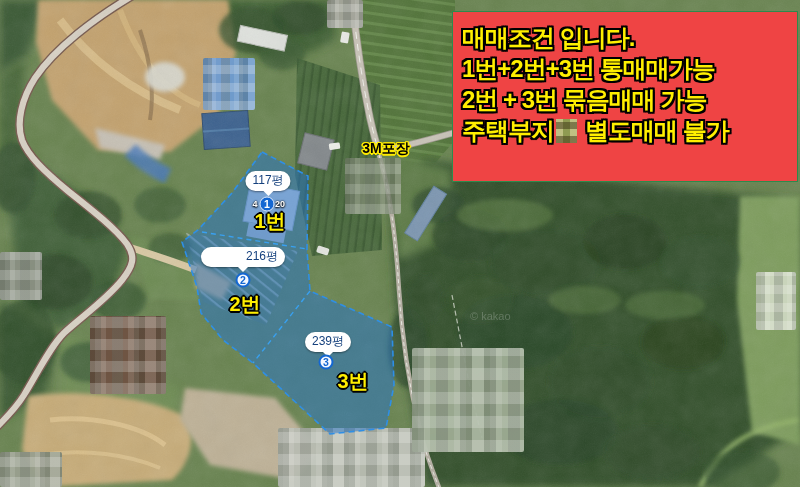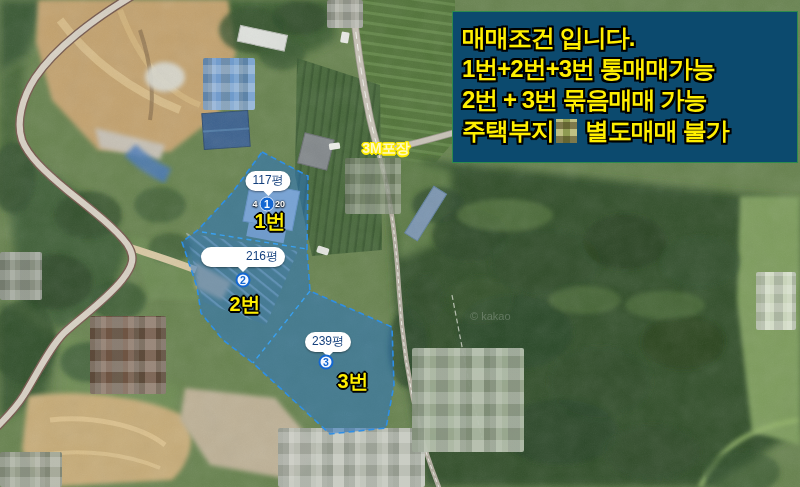--- a/index.html
+++ b/index.html
@@ -44,28 +44,28 @@
     text-shadow:0 0 2px #000,0 1px 2px #000;
   }
   .pname{
     position:absolute;transform:translate(-50%,-50%);
     font-size:20px;font-weight:bold;color:#ffef00;white-space:nowrap;
     text-shadow:-2px 0 0 #000,2px 0 0 #000,0 -2px 0 #000,0 2px 0 #000,
                 -1px -1px 0 #000,1px -1px 0 #000,-1px 1px 0 #000,1px 1px 0 #000;
   }
   .roadlbl{
     position:absolute;transform:translate(-50%,-50%);
-    font-size:14px;font-weight:bold;color:#fef9c3;white-space:nowrap;
+    font-size:14px;font-weight:bold;color:#000000;white-space:nowrap;
     text-shadow:-1.5px 0 0 #ffec00,1.5px 0 0 #ffec00,0 -1.5px 0 #ffec00,0 1.5px 0 #ffec00,
                 -1px -1px 0 #ffec00,1px -1px 0 #ffec00,-1px 1px 0 #ffec00,1px 1px 0 #ffec00;
   }
   
   .notice{
-    position:absolute;left:452px;top:11px;width:346px;height:152px;
-    background:#0c4a6e;border:1px solid #2e8a4c;
+    position:absolute;left:452px;top:11px;width:346px;height:171px;
+    background:#ef4444;border:1px solid #2e8a4c;
     padding:10px 0 0 9px;
   }
   .notice-line{
     font-size:24px;font-weight:bold;line-height:31px;letter-spacing:-1px;
     color:#ffef00;white-space:nowrap;
     text-shadow:-2px 0 0 #000,2px 0 0 #000,0 -2px 0 #000,0 2px 0 #000,
                 -2px -2px 0 #000,2px -2px 0 #000,-2px 2px 0 #000,2px 2px 0 #000;
   }
   .redact{
     display:inline-block;width:21px;height:24px;vertical-align:-4px;margin:0 2px;

